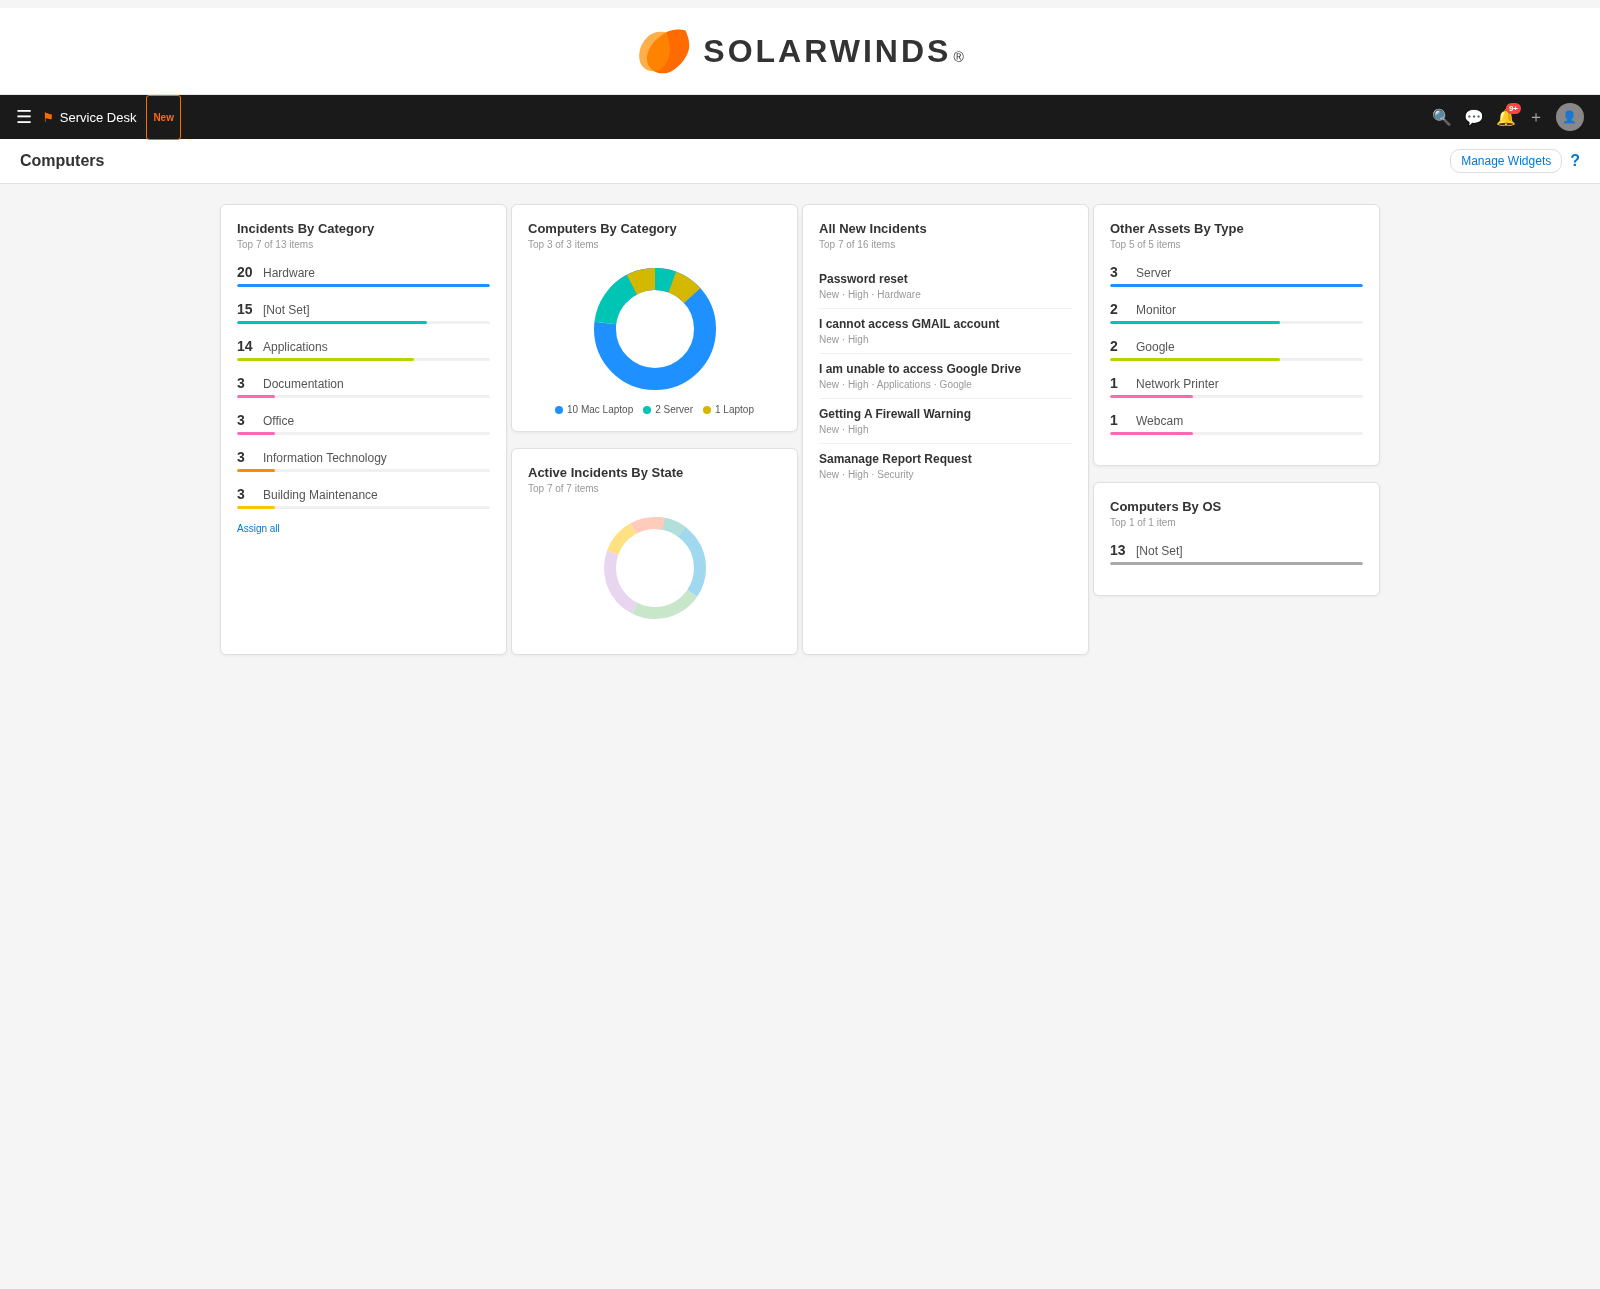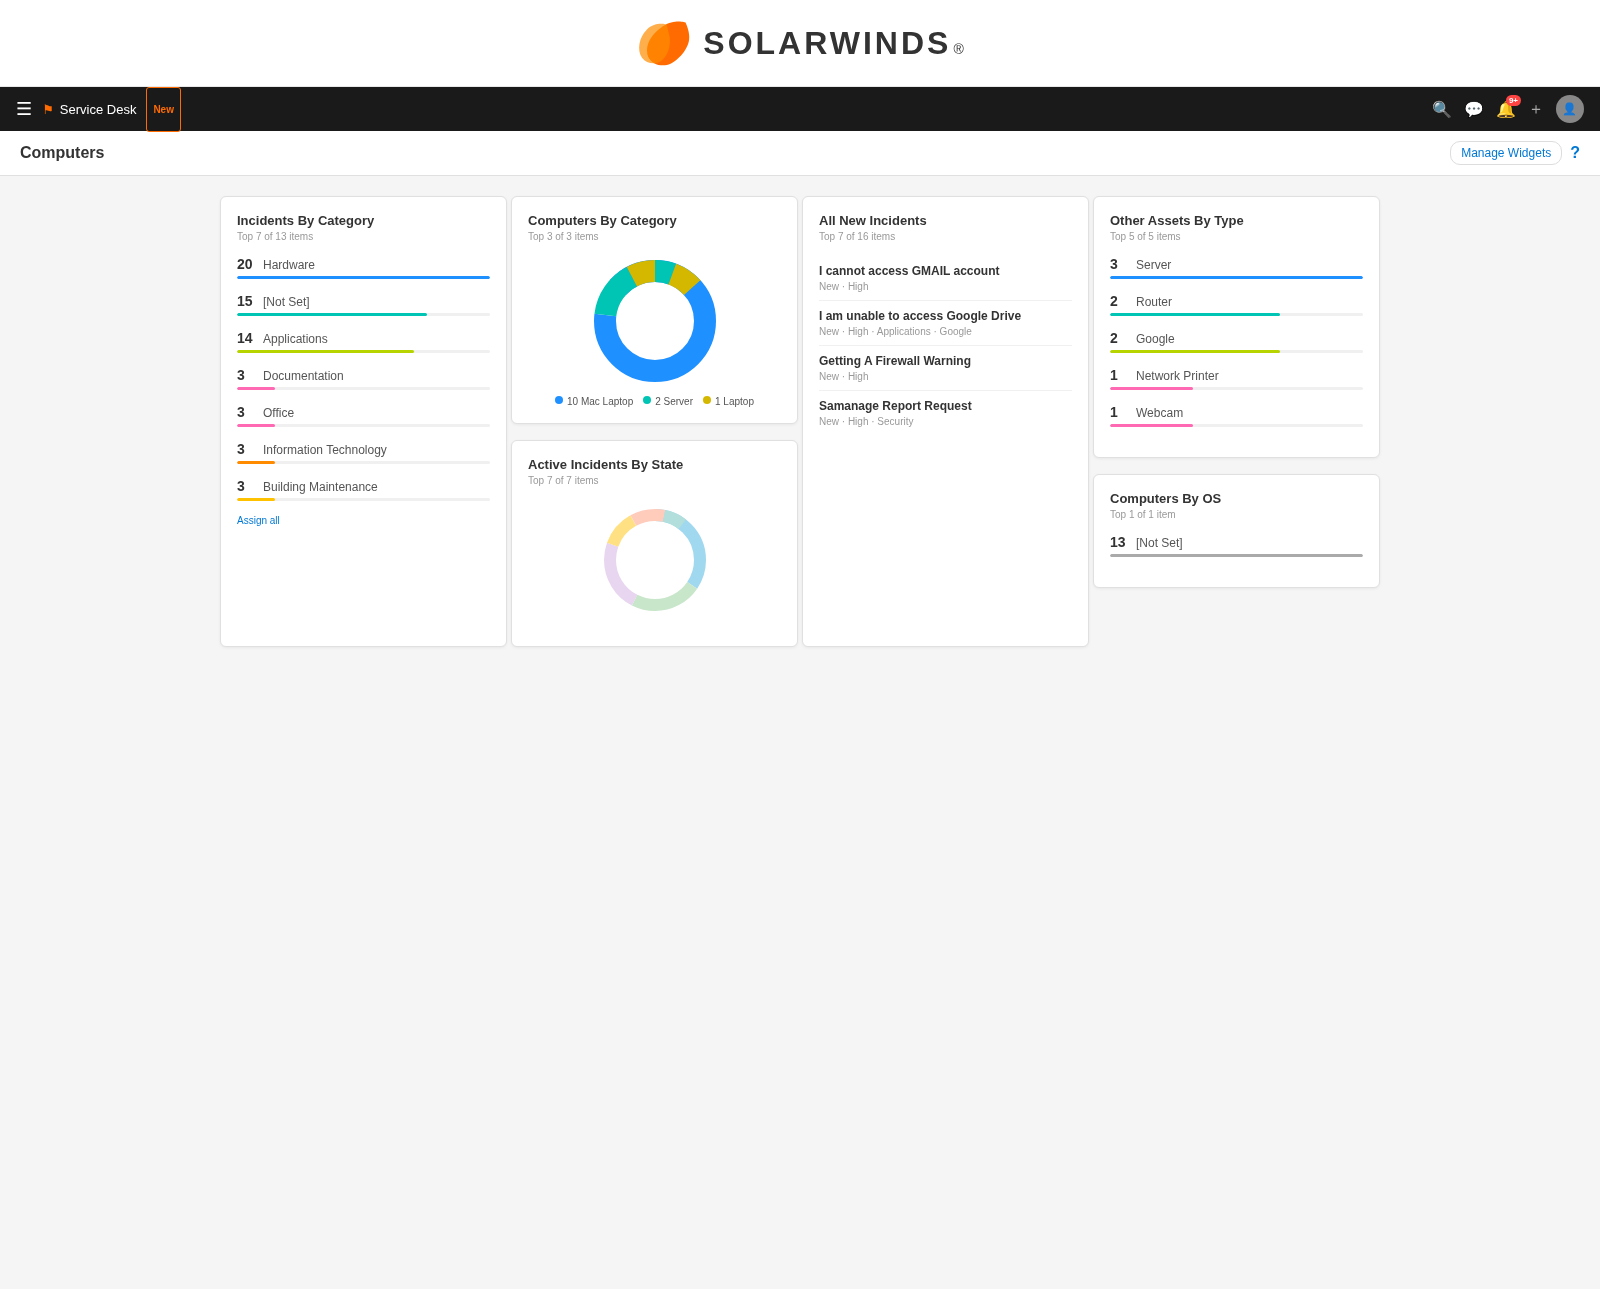--- a/index.html
+++ b/index.html
@@ -6,20 +6,21 @@
     body { font-family: -apple-system, BlinkMacSystemFont, 'Segoe UI', Arial, sans-serif; background: #f5f5f5; }
 
     
     .logo-bar {
       background: #fff;
       display: flex;
       justify-content: center;
       align-items: center;
       padding: 18px 0;
       border-bottom: 1px solid #e8e8e8;
+      margin-top: 8px;
     }
     .logo-container {
       display: flex;
       align-items: center;
       gap: 10px;
     }
     .logo-icon {
       width: 60px;
       height: 50px;
     }
@@ -215,20 +216,21 @@
     }
     .donut-legend {
       display: flex;
       gap: 10px;
       justify-content: center;
       flex-wrap: wrap;
       margin-top: 10px;
     }
     .legend-item {
       display: flex;
+      align-items: center;
       gap: 4px;
       font-size: 10px;
       color: #555;
     }
     .legend-dot {
       width: 8px;
       height: 8px;
       border-radius: 50%;
     }
 
@@ -441,20 +443,24 @@
         </svg>
       </div>
     </div>
   </div>
 
   <div class="widget-card col-incidents">
     <div class="widget-title">All New Incidents</div>
     <div class="widget-subtitle">Top 7 of 16 items</div>
     <div id="incidents-list">
         <div class="incident-item">
+    <div class="incident-title">Password reset</div>
+    <div class="incident-meta">New · High · Hardware</div>
+  </div>
+        <div class="incident-item">
     <div class="incident-title">I cannot access GMAIL account</div>
     <div class="incident-meta">New · High</div>
   </div>
         <div class="incident-item">
     <div class="incident-title">I am unable to access Google Drive</div>
     <div class="incident-meta">New · High · Applications · Google</div>
   </div>
         <div class="incident-item">
     <div class="incident-title">Getting A Firewall Warning</div>
     <div class="incident-meta">New · High</div>
@@ -476,21 +482,21 @@
         <span class="bar-number">3</span>
         <span class="bar-label">Server</span>
       </div>
       <div class="bar-track">
         <div class="bar-fill" style="width:100%;background:#1e90ff"></div>
       </div>
     </div>
           <div class="bar-item">
       <div class="bar-item-header">
         <span class="bar-number">2</span>
-        <span class="bar-label">Router</span>
+        <span class="bar-label">Monitor</span>
       </div>
       <div class="bar-track">
         <div class="bar-fill" style="width:67%;background:#00c4b4"></div>
       </div>
     </div>
           <div class="bar-item">
       <div class="bar-item-header">
         <span class="bar-number">2</span>
         <span class="bar-label">Google</span>
       </div>

